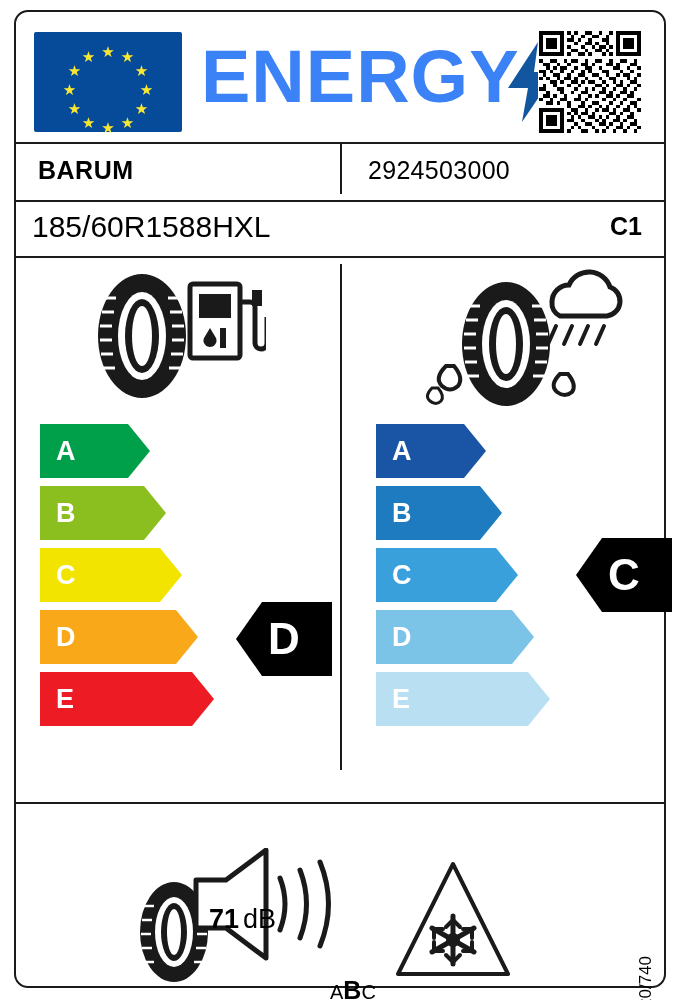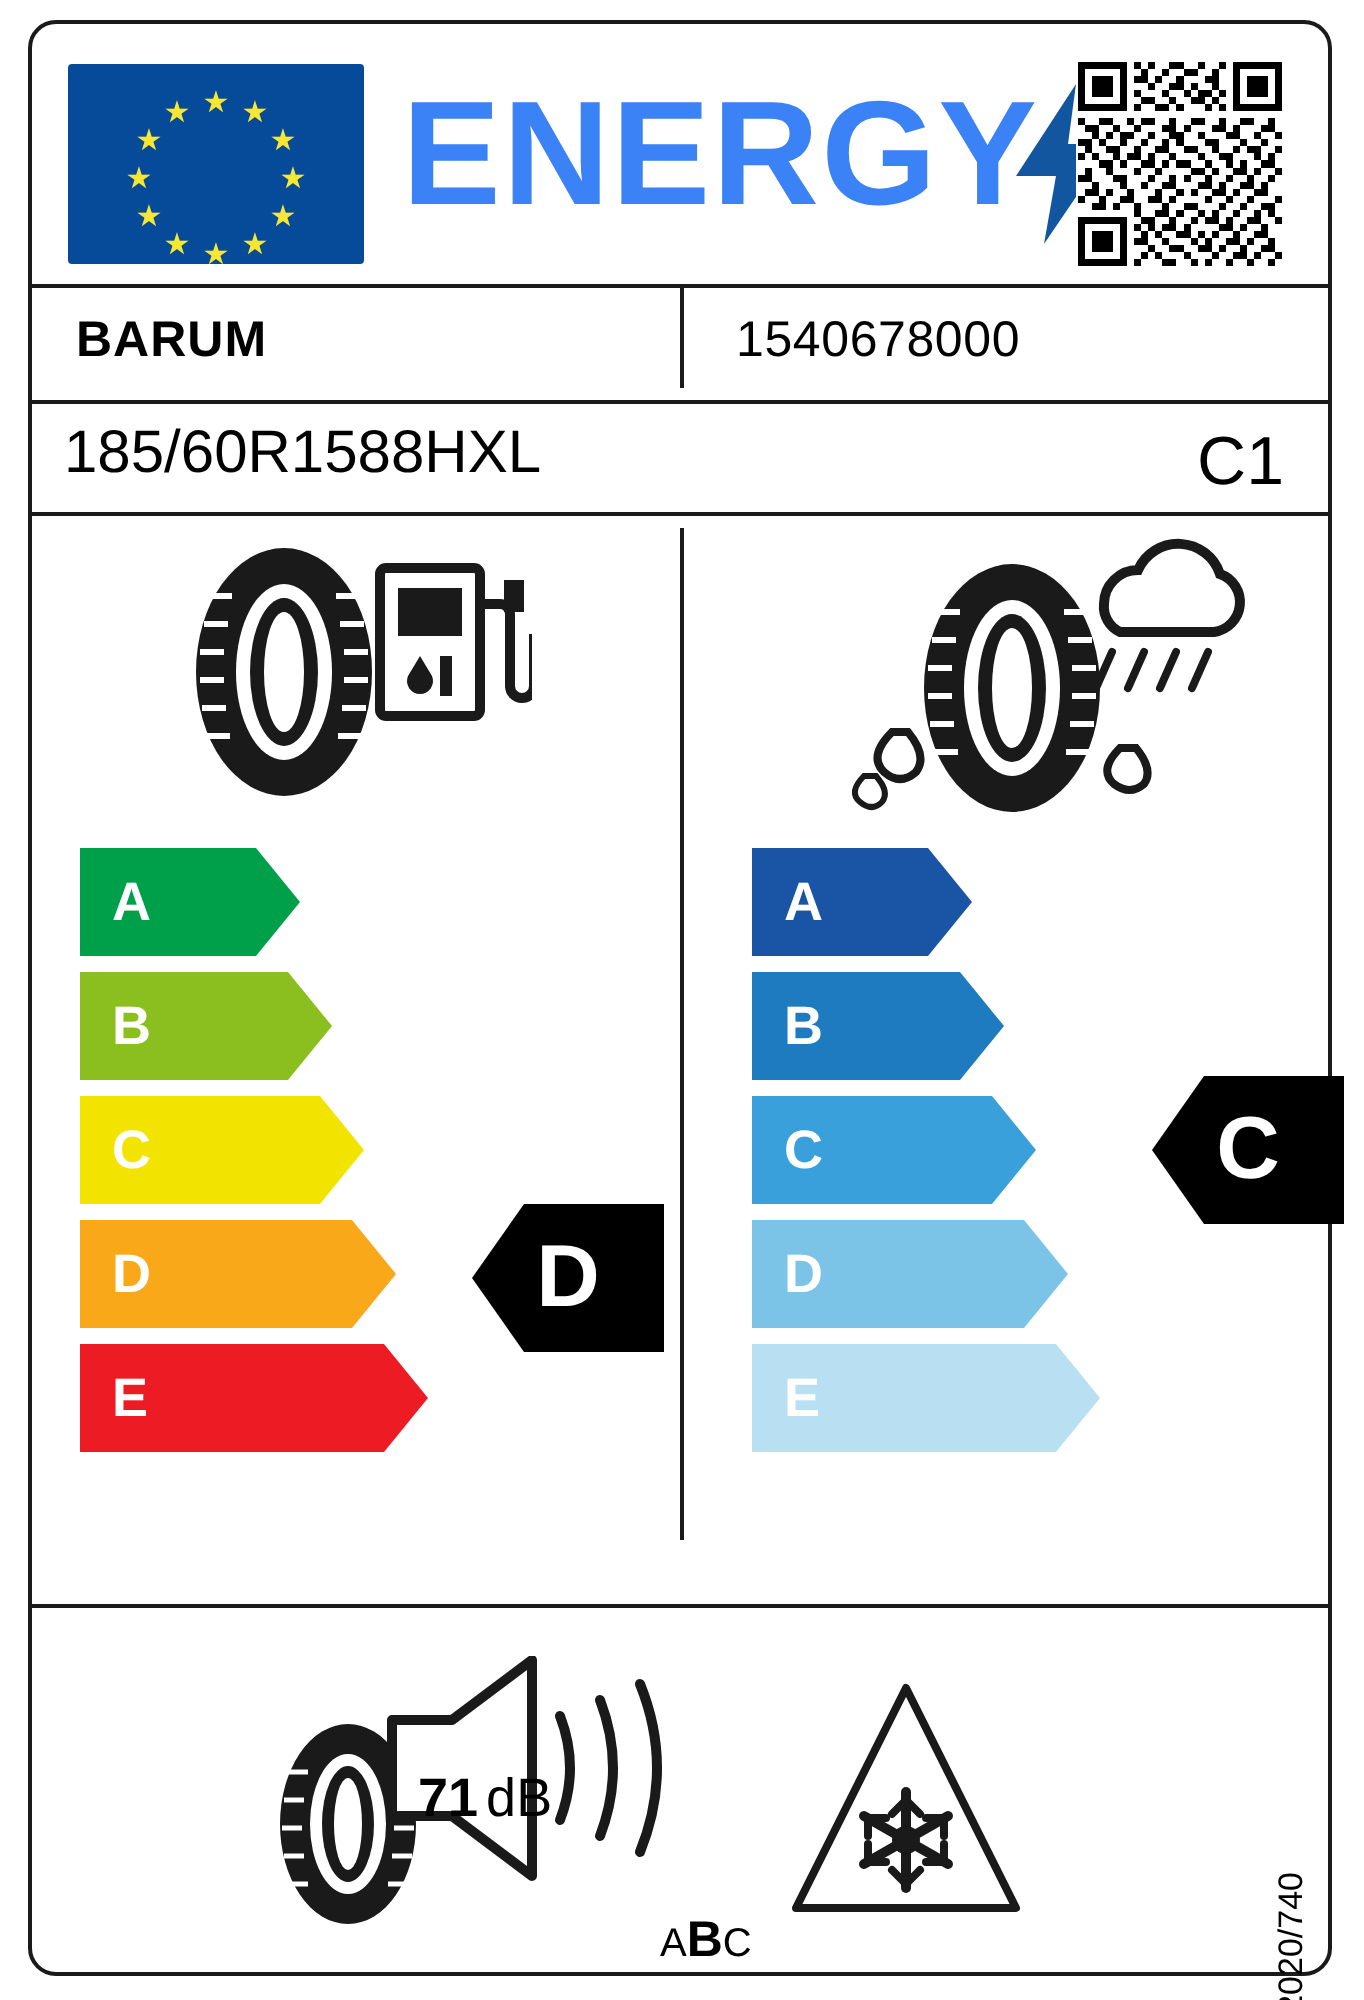--- a/index.html
+++ b/index.html
@@ -131,21 +131,22 @@
   .tyre-size {
     position: absolute;
     left: 16px;
     top: 10px;
     font-size: 30px;
   }
   .tyre-class {
     position: absolute;
     right: 22px;
     top: 12px;
-    font-size: 34px;
+    font-size: 25px;
+    font-weight: bold;
   }
 
   
   .grades {
     position: absolute;
     left: 0;
     top: 246px;
     width: 100%;
     height: 542px;
   }
@@ -201,21 +202,21 @@
     display: flex;
     align-items: center;
     justify-content: center;
     clip-path: polygon(26px 0, 100% 0, 100% 100%, 26px 100%, 0 50%);
   }
 
   
   .bottom {
     position: absolute;
     left: 0;
-    top: 790px;
+    top: 810px;
     width: 100%;
     height: 148px;
   }
   .noise-group {
     position: absolute;
     left: 118px;
     top: 26px;
     width: 230px;
     height: 150px;
   }
@@ -504,21 +505,21 @@
         </g>
       </svg>
     </div>
   </div>
 
   <div class="rule" style="top:130px;"></div>
 
   <div class="brand-row">
     <div class="brand-name">BARUM</div>
     <div class="brand-divider"></div>
-    <div class="sku">1540678000</div>
+    <div class="sku">2924503000</div>
   </div>
 
   <div class="rule" style="top:188px;"></div>
 
   <div class="size-row">
     <div class="tyre-size">185/60R1588HXL</div>
     <div class="tyre-class">C1</div>
   </div>
 
   <div class="rule" style="top:244px;"></div>

